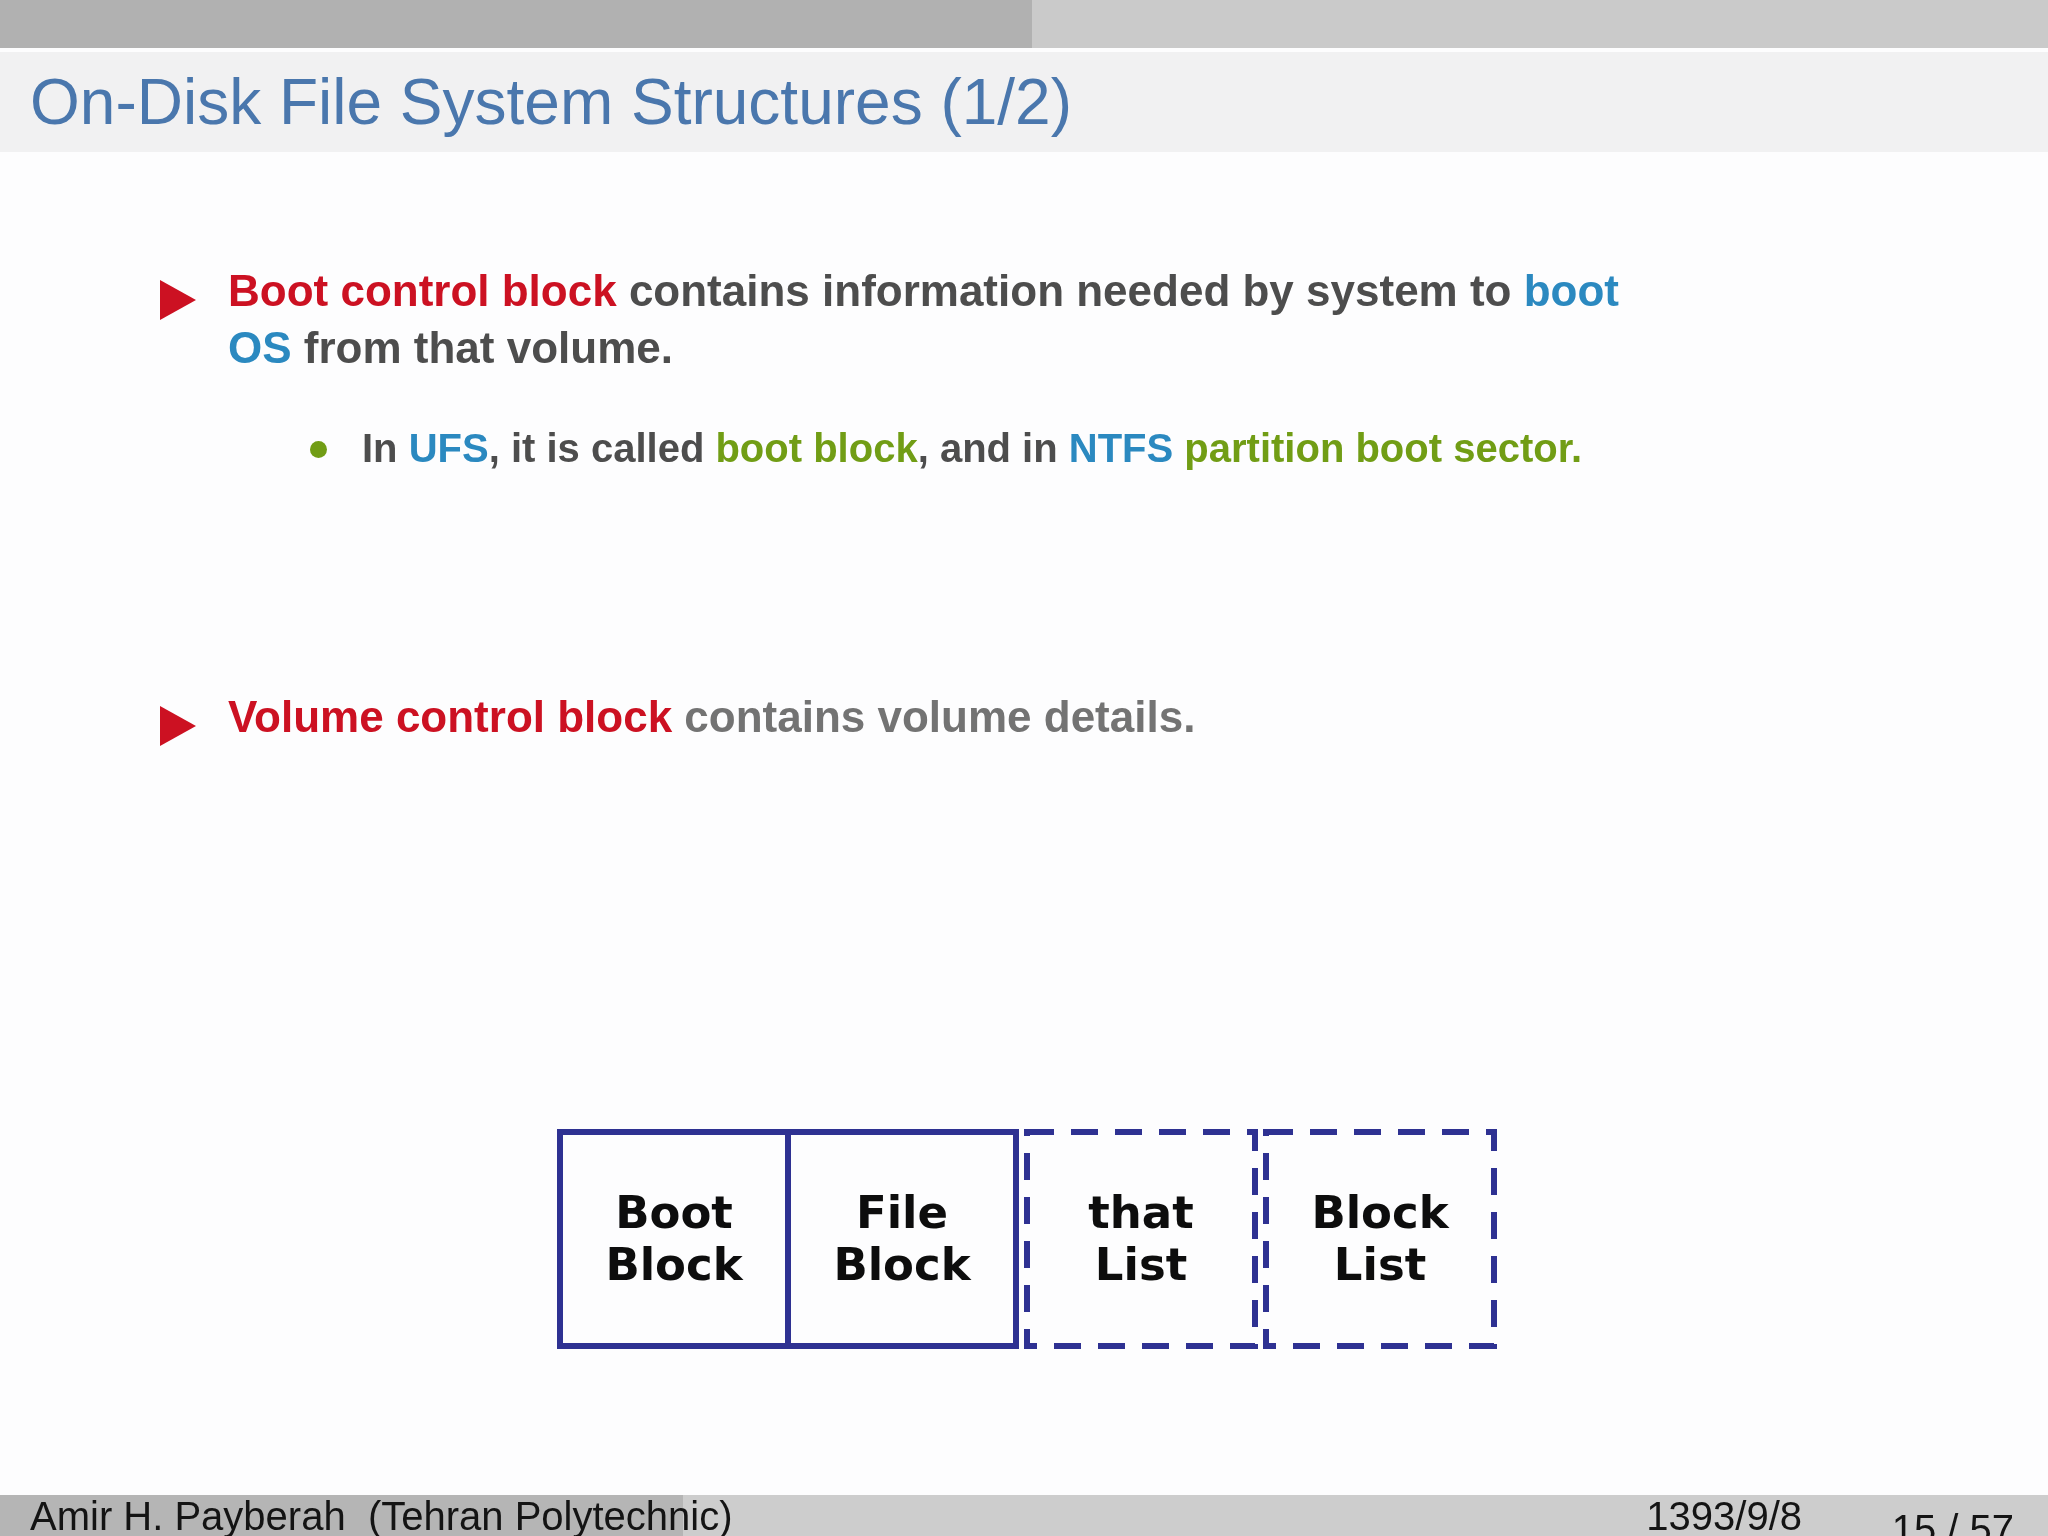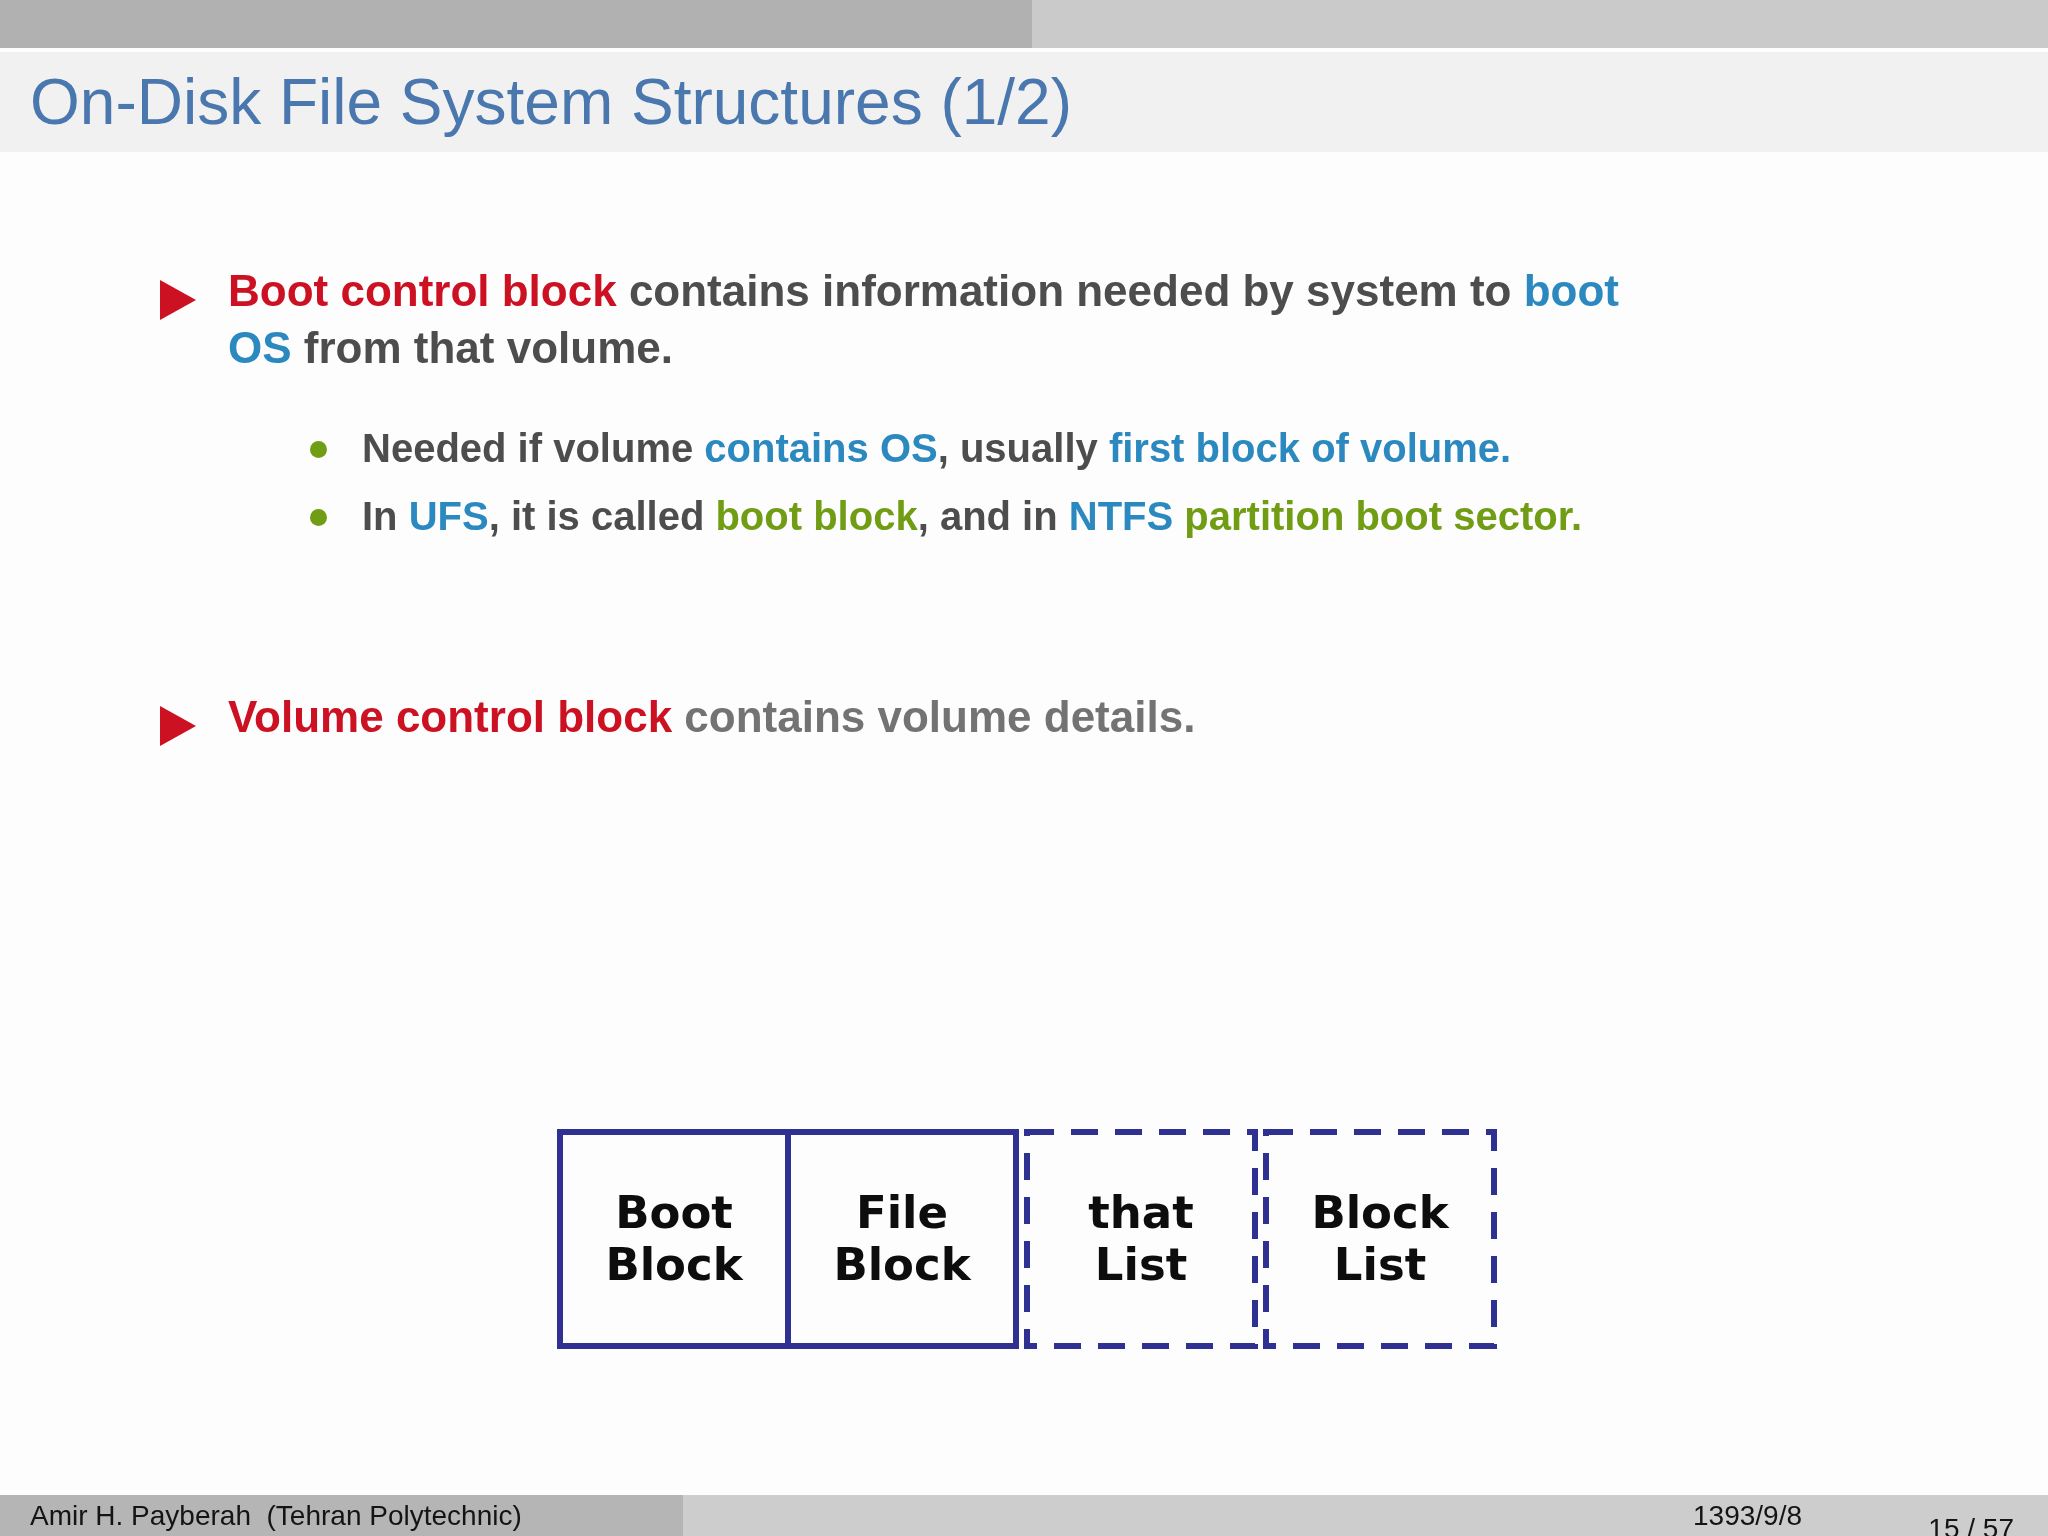--- a/index.html
+++ b/index.html
@@ -38,44 +38,41 @@
   .dblock.solid{border:6px solid #2e3192;}
   .dblock.solid + .dblock.solid{margin-left:-6px;}
   .dblock.dashed{position:relative;margin-left:5px;}
   .dblock.dashed svg{position:absolute;left:0;top:0;width:100%;height:100%;}
   .dash-rect{fill:none;stroke:#2e3192;stroke-width:6;stroke-dasharray:27 17;}
   .dlabel{position:relative;text-align:center;}
 
   
   .footer-left-bg{position:absolute;left:0;top:1495px;width:683px;height:41px;background:#b5b5b5;}
   .footer-right-bg{position:absolute;left:683px;top:1495px;width:1365px;height:41px;background:#cdcdcd;}
-  .footer-text{position:absolute;top:1495px;height:41px;line-height:42px;font-size:28px;color:#141414;white-space:pre;}
+  .footer-text{position:absolute;top:1495px;height:41px;line-height:42px;font-size:40px;color:#141414;white-space:pre;}
   .footer-author{left:30px;}
   .footer-title{left:683px;width:660px;text-align:center;}
   .footer-date{right:246px;margin-left:36px;}
   .footer-page{right:34px;margin-top:13px;}
 </style>
 </head>
 <body>
 
 <div class="slide">
 
   <div class="topbar-left"></div>
   <div class="topbar-right"></div>
 
   <div class="title-band"></div>
   <div class="slide-title">On-Disk File System Structures (1/2)</div>
 
   <span class="tri" id="tri1"></span>
   <div class="bullet-text" id="bullet1"><span class="run" style="color: rgb(204, 17, 34);">Boot control block</span><span class="run" style="color: rgb(77, 77, 77);"> contains information needed by system to </span><span class="run" style="color: rgb(43, 137, 192);">boot</span><br><span class="run" style="color: rgb(43, 137, 192);">OS</span><span class="run" style="color: rgb(77, 77, 77);"> from that volume.</span></div>
 
   <div class="sub-wrap">
-    <div class="sub-item">
-      <span class="sub-dot"></span><span class="run" style="color: rgb(77, 77, 77);">Needed if volume </span><span class="run" style="color: rgb(43, 137, 192);">contains OS</span><span class="run" style="color: rgb(77, 77, 77);">, usually </span><span class="run" style="color: rgb(43, 137, 192);">first block of volume.</span>
-    </div>
     <div class="sub-item">
       <span class="sub-dot"></span><span class="run" style="color: rgb(77, 77, 77);">In </span><span class="run" style="color: rgb(43, 137, 192);">UFS</span><span class="run" style="color: rgb(77, 77, 77);">, it is called </span><span class="run" style="color: rgb(113, 157, 21);">boot block</span><span class="run" style="color: rgb(77, 77, 77);">, and in </span><span class="run" style="color: rgb(43, 137, 192);">NTFS </span><span class="run" style="color: rgb(113, 157, 21);">partition boot sector.</span>
     </div>
   </div>
 
   <span class="tri" id="tri2"></span>
   <div class="bullet-text" id="bullet2"><span class="run" style="color: rgb(204, 17, 34);">Volume control block</span><span class="run" style="color: #737373;"> contains volume details.</span></div>
 
   <div class="diagram">
     <div class="dblock solid">

